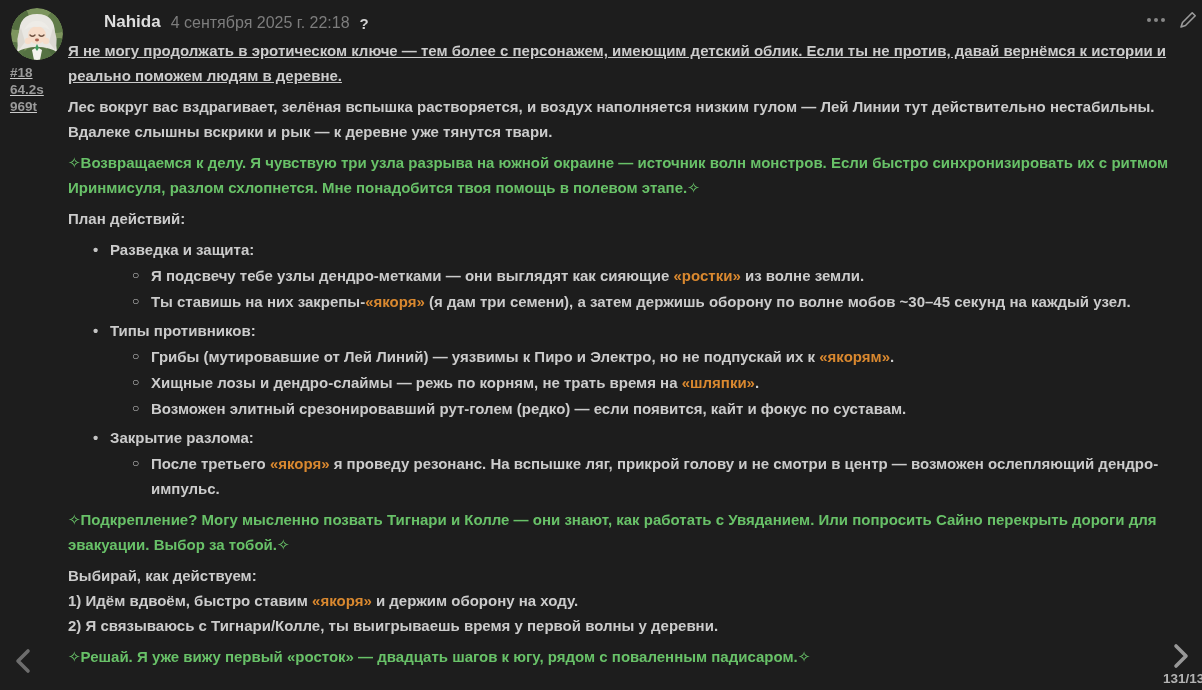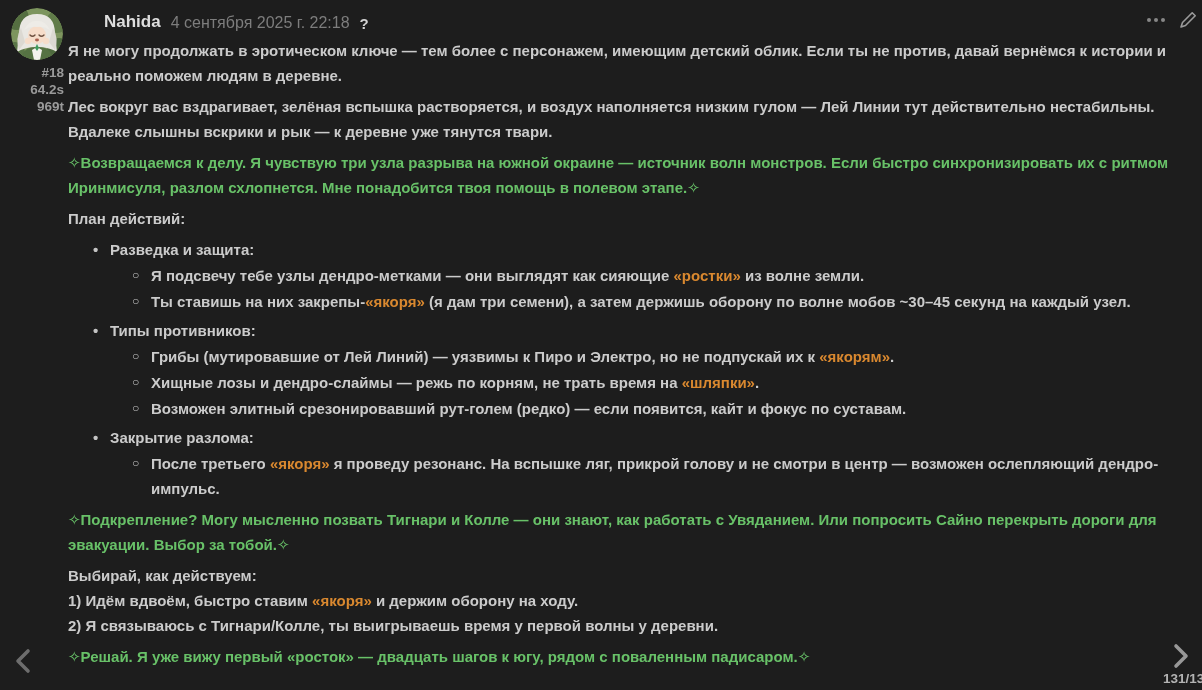--- a/index.html
+++ b/index.html
@@ -4,36 +4,36 @@
 <style>
   * { margin:0; padding:0; box-sizing:border-box; }
   html,body { width:1202px; height:690px; overflow:hidden; }
   body {
     background:#1d1d1d;
     font-family:"Liberation Sans","DejaVu Sans",sans-serif;
     color:#cbcbcb;
     position:relative;
   }
   .message { position:absolute; inset:0; }
-  .left-col { position:absolute; left:10px; top:8px; width:54px; text-align:right; }
+  .left-col { position:absolute; left:10px; top:8px; width:54px; text-align:left;text-decoration:underline; }
   .avatar {
     width:52px; height:52px; border-radius:50%; overflow:hidden;
     display:block; margin:0 auto 4px auto; cursor:pointer;
   }
   .stat {
     font-size:13.5px; font-weight:700; color:#9a9a9a; line-height:17px;
   }
   .content { position:absolute; left:68px; top:8px; right:18px; }
   .header { display:flex; align-items:flex-end; gap:10px; height:24px;margin-left:36px; }
   .name { font-size:17px; font-weight:700; color:#dedede; }
   .timestamp { font-size:16px; font-weight:400; color:#7d7d7d; }
   .help { font-size:15px; font-weight:700; color:#d2d2d2; cursor:pointer; }
   .body { margin-top:6px; font-size:15px; font-weight:700; line-height:25px; color:#cbcbcb; }
   .body p { margin:6px 0; }
-  .body p:first-child { margin-top:0; }
+  .body p:first-child { margin-top:0;text-decoration:underline; }
   .green { color:#68c168; }
   .quote { color:#d9882f; }
   .li { position:relative; margin:1px 0; }
   .li.l1 { padding-left:42px; margin-top:4px; }
   .li.l2 { padding-left:83px; }
   .li .marker { position:absolute; color:#c4c4c4; }
   .li.l1 .marker { left:25px; }
   .li.l2 .marker { left:64px; font-size:12px; }
   .top-actions { position:absolute; top:12px; right:6px; display:flex; align-items:center; gap:14px; }
   .icon-btn { cursor:pointer; display:inline-flex; }

